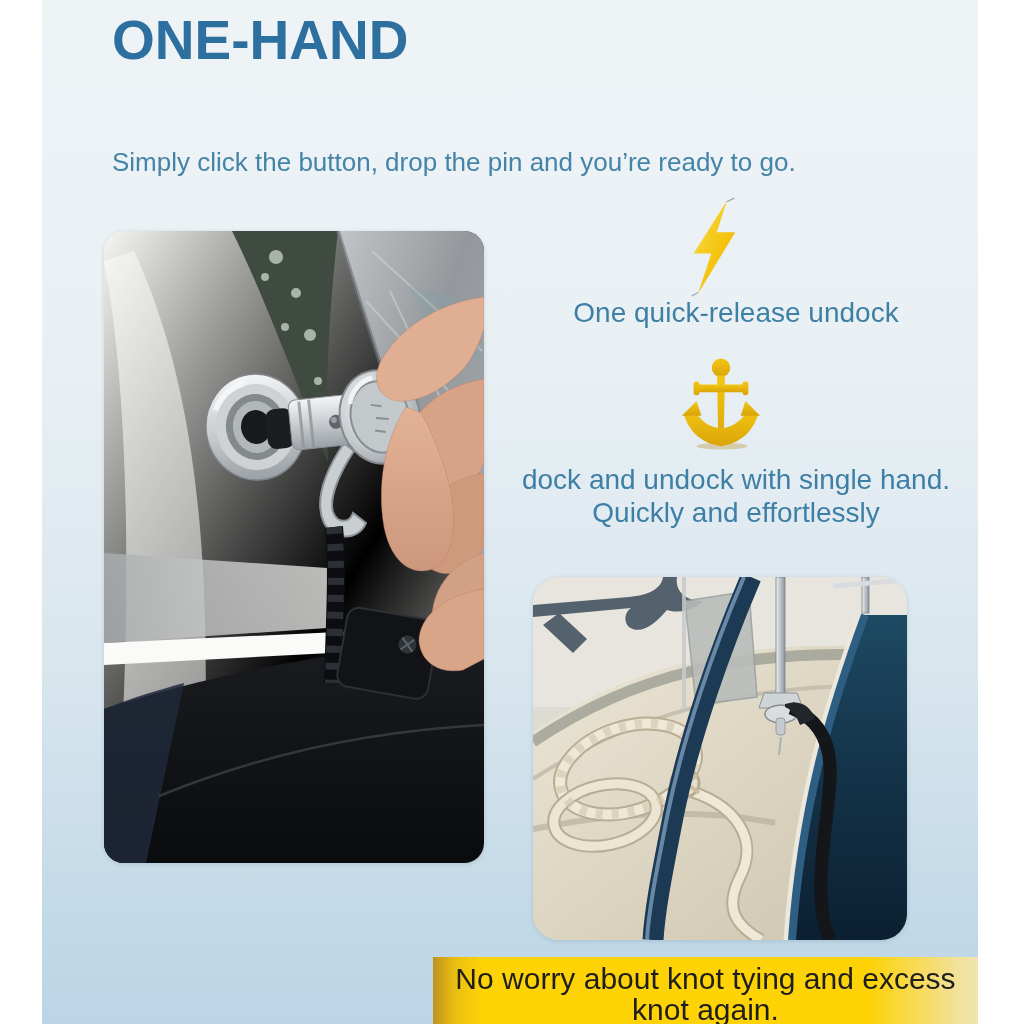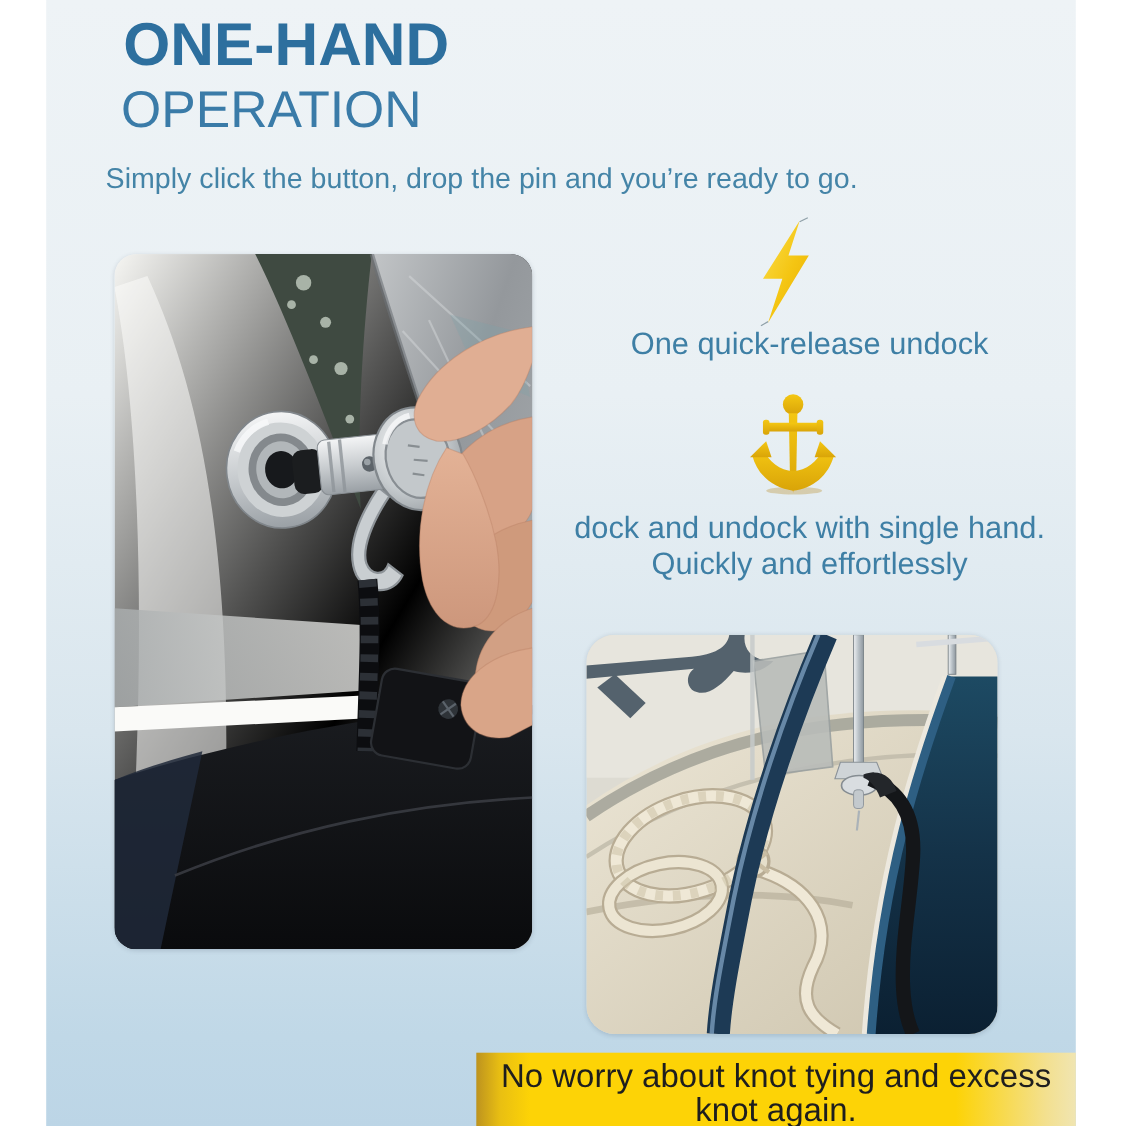--- a/index.html
+++ b/index.html
@@ -2,21 +2,21 @@
 <html><head>
 <meta charset="utf-8">
 <style>
   html,body{margin:0;padding:0;background:#ffffff;}
   .page{position:relative;width:1024px;height:1024px;margin:0 auto;overflow:hidden;
         font-family:"Liberation Sans", sans-serif;background:#ffffff;}
   .panel{position:absolute;left:42px;top:0;width:936px;height:1024px;
          background:linear-gradient(180deg,#eef3f6 0%,#e9f0f4 35%,#d9e6ee 65%,#c0d8e7 92%,#bcd5e6 100%);}
   .title1{position:absolute;left:112px;top:12px;font-size:55px;font-weight:700;color:#2d6f9e;line-height:1.05;}
   .title2{position:absolute;left:110px;top:74px;font-size:47px;font-weight:400;color:#3a7ba8;line-height:1.05;}
-  .subtitle{position:absolute;left:96px;top:147px;font-size:26px;color:#4484a7;}
+  .subtitle{position:absolute;left:112px;top:147px;font-size:26px;color:#4484a7;}
   .photo{position:absolute;overflow:hidden;box-shadow:0 1px 4px rgba(60,80,100,.18);}
   .photo-left{left:104px;top:231px;width:380px;height:632px;border-radius:20px;}
   .photo-right{left:533px;top:577px;width:374px;height:363px;border-radius:26px;}
   .photo svg{display:block;width:100%;height:100%;}
   .icon-bolt{position:absolute;left:684px;top:197px;width:60px;height:100px;}
   .icon-anchor{position:absolute;left:681px;top:358px;width:80px;height:92px;}
   .feature-text{position:absolute;left:492px;width:488px;text-align:center;
                 font-size:28px;color:#3e7fa5;line-height:33px;}
   .ft1{top:296px;}
   .ft2{top:463px;}
@@ -24,21 +24,20 @@
           background:linear-gradient(90deg,#bd931f 0%,#e9bf12 4%,#fdd306 9%,#fdd306 80%,#f3e08f 95%,#f0e5b2 100%);
           text-align:center;font-size:30px;line-height:31px;color:#1e1e1e;padding-top:6px;box-sizing:border-box;}
 </style>
 </head>
 <body>
 
 <div class="page">
   <div class="panel"></div>
 
   <div class="title1">ONE-HAND</div>
-  <div class="title2">OPERATION</div>
   <div class="subtitle">Simply click the button, drop the pin and you’re ready to go.</div>
 
   <div class="photo photo-left">
     <svg viewBox="0 0 380 632" preserveAspectRatio="none">
       <defs>
         <linearGradient id="lpHull" x1="0" y1="0" x2="1" y2="1">
           <stop offset="0" stop-color="#f6f6f3"></stop>
             <stop offset="0.6" stop-color="#ececе8"></stop>
             <stop offset="1" stop-color="#e2e2de"></stop>
         </linearGradient>

